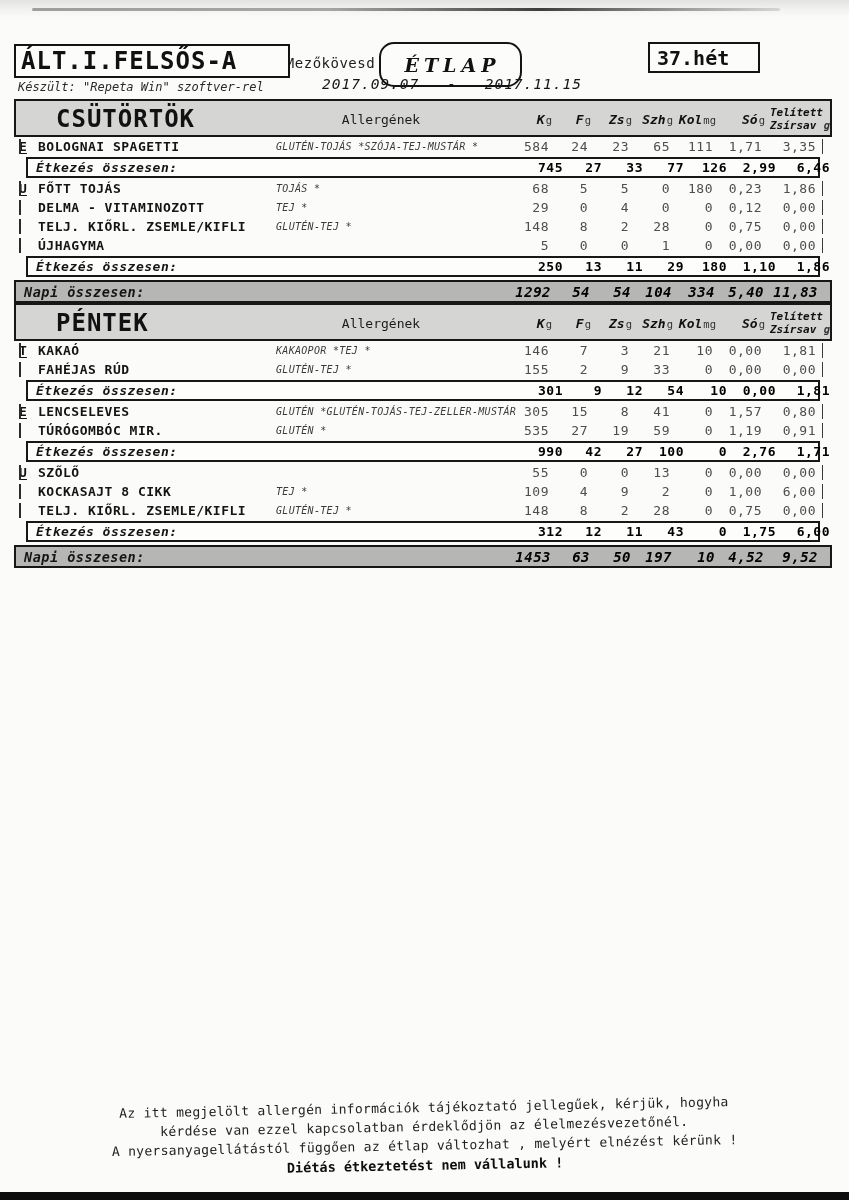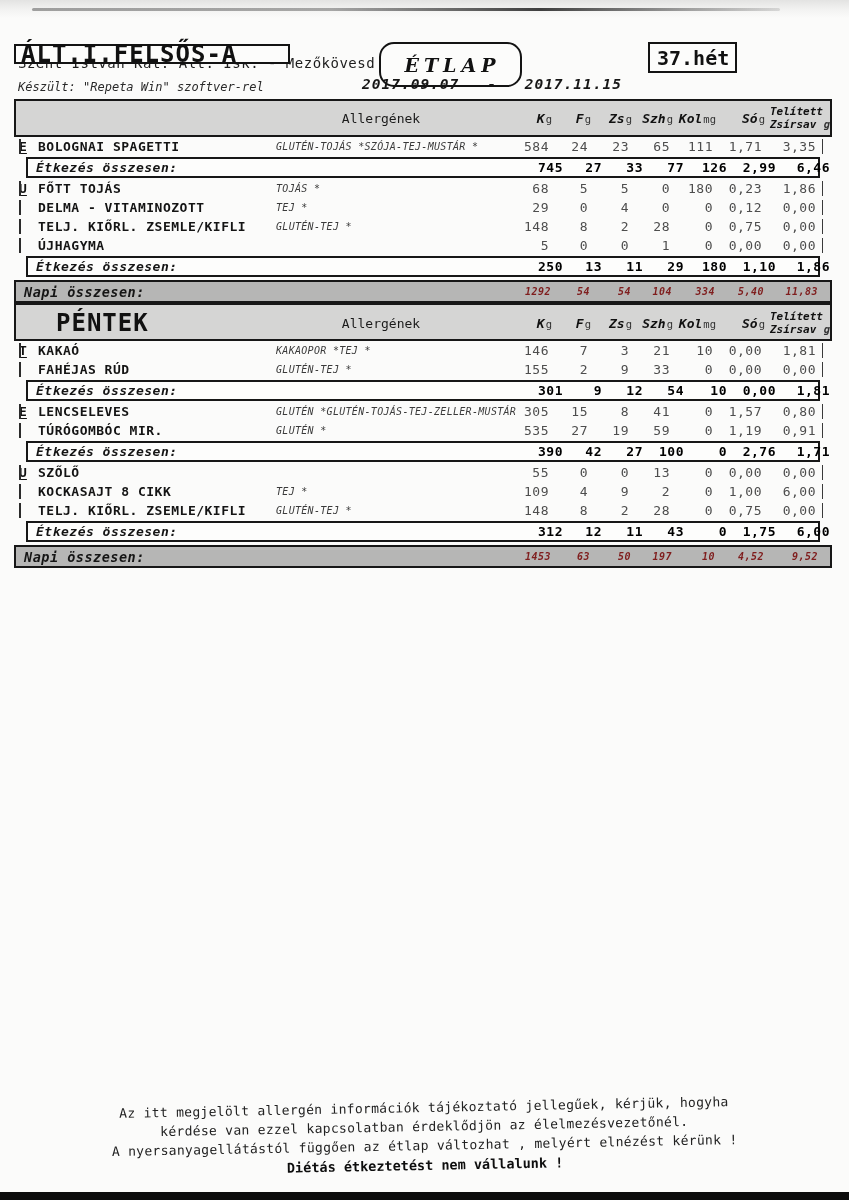--- a/index.html
+++ b/index.html
@@ -22,44 +22,44 @@
     background:linear-gradient(90deg,#55555588 0%,#33333366 40%,#111111cc 68%,#44444477 88%,#66666633 100%);
     border-radius:2px;
   }
   .scan-bar-bottom{
     position:absolute;left:0;bottom:0;width:849px;height:8px;background:#0c0c0c;
   }
 
   
   .school-name{position:absolute;top:20px;left:18px;font-size:14px;letter-spacing:.5px;color:#1c1c1c;margin-top:35px;}
   .class-box{
-    position:absolute;top:44px;left:14px;width:276px;height:20px;
+    position:absolute;top:44px;left:14px;width:276px;height:34px;
     border:2px solid #131313;background:#fcfcfb;
     display:flex;align-items:center;
     font-size:24px;font-weight:bold;letter-spacing:1px;padding-left:5px;box-sizing:border-box;
   }
   .etlap-box{
     position:absolute;top:42px;left:379px;width:143px;height:45px;
     border:2px solid #131313;border-radius:15px;background:#fcfcfb;
     display:flex;align-items:center;justify-content:center;
     font-family:"DejaVu Serif","Liberation Serif",serif;
     font-size:19px;font-weight:bold;font-style:italic;letter-spacing:5px;
     box-sizing:border-box;padding-left:4px;
   }
   .week-box{
-    position:absolute;top:42px;left:648px;width:89px;height:31px;
+    position:absolute;top:42px;left:648px;width:112px;height:31px;
     border:2px solid #131313;background:#fcfcfb;
     display:flex;align-items:center;
     font-size:20px;font-weight:bold;padding-left:7px;box-sizing:border-box;
   }
   .made-with{position:absolute;top:80px;left:18px;font-size:12px;font-style:italic;color:#2a2a2a;}
   .date-range{
     position:absolute;top:76px;left:322px;width:260px;
     display:flex;justify-content:space-between;
-    font-size:14.5px;font-weight:bold;font-style:italic;color:#161616;letter-spacing:1px;margin-left:40px;
+    font-size:14.5px;font-weight:normal;font-style:italic;color:#161616;letter-spacing:1px;
   }
 
   
   .menu-table{position:absolute;left:14px;top:99px;width:818px;}
   .grid{
     display:grid;
     grid-template-columns:18px 244px 206px 73px 39px 41px 41px 43px 49px 54px 10px;
     align-items:center;
     box-sizing:border-box;
   }
@@ -100,21 +100,21 @@
   .total-label{
     grid-column:1 / 4;font-size:13px;font-weight:bold;font-style:italic;
     padding-left:8px;letter-spacing:.5px;color:#151515;
   }
   .total-row .num{font-weight:bold;color:#000;}
 
   .daily-row{
     height:23px;border:2px solid #171717;background:#b6b6b5;margin-top:3px;
   }
   .daily-row .total-label{font-size:13.5px;}
-  .daily-row .num{font-weight:bold;font-style:italic;color:#7f1d1d;font-size:10px;}
+  .daily-row .num{font-weight:bold;font-style:italic;color:#000000;font-size:14px;}
 
   
   .footer-note{
     position:absolute;left:0;top:1098px;width:849px;
     text-align:center;
     transform:rotate(-1.1deg);
     color:#222;
   }
   .footer-line{font-size:13px;line-height:19px;letter-spacing:.3px;}
   .footer-line-bold{font-size:13.5px;line-height:20px;font-weight:bold;color:#0e0e0e;}
@@ -143,20 +143,21 @@
 
   <div class="date-range">
     <span>2017.09.07</span>
     <span>-</span>
     <span>2017.11.15</span>
   </div>
 
   <div class="menu-table" id="menu-table">
       <div class="day-section">
         <div class="grid day-bar">
+          <div class="day-name">CSÜTÖRTÖK</div>
           <div class="allergen-head">Allergének</div>
           <div class="col-head"><span class="col-lbl">K</span><span class="col-unit">g</span></div>
           <div class="col-head"><span class="col-lbl">F</span><span class="col-unit">g</span></div>
           <div class="col-head"><span class="col-lbl">Zs</span><span class="col-unit">g</span></div>
           <div class="col-head"><span class="col-lbl">Szh</span><span class="col-unit">g</span></div>
           <div class="col-head"><span class="col-lbl">Kol</span><span class="col-unit">mg</span></div>
           <div class="col-head"><span class="col-lbl">Só</span><span class="col-unit">g</span></div>
           <div class="col-head two-line">
             <div class="tl">Telített</div>
             <div class="tl"><span class="col-lbl">Zsírsav</span><span class="col-unit"> g</span></div>
@@ -336,21 +337,21 @@
           <div class="num ">27</div>
           <div class="num ">19</div>
           <div class="num ">59</div>
           <div class="num ">0</div>
           <div class="num ">1,19</div>
           <div class="num ">0,91</div>
           <div></div>
         </div>
         <div class="grid total-row">
           <div class="total-label">Étkezés összesen:</div>
-          <div class="num ">390</div>
+          <div class="num ">990</div>
           <div class="num ">42</div>
           <div class="num ">27</div>
           <div class="num ">100</div>
           <div class="num ">0</div>
           <div class="num ">2,76</div>
           <div class="num ">1,71</div>
           <div></div>
         </div>
         <div class="grid meal-row">
           <div class="meal-code has-code">U</div>

